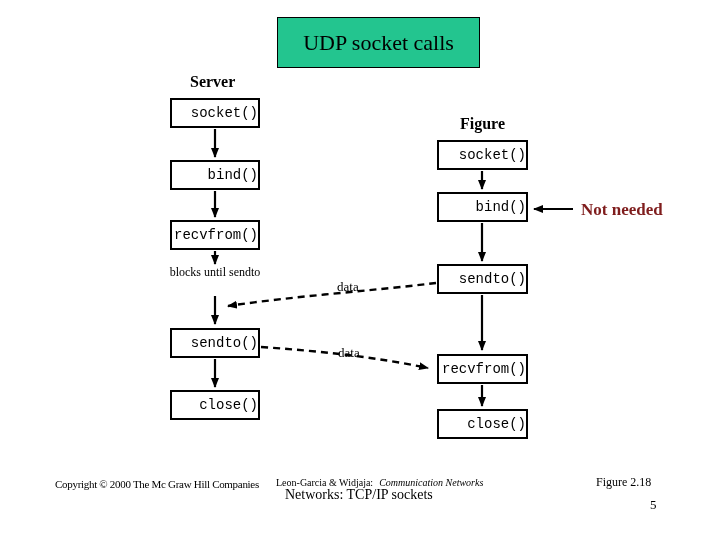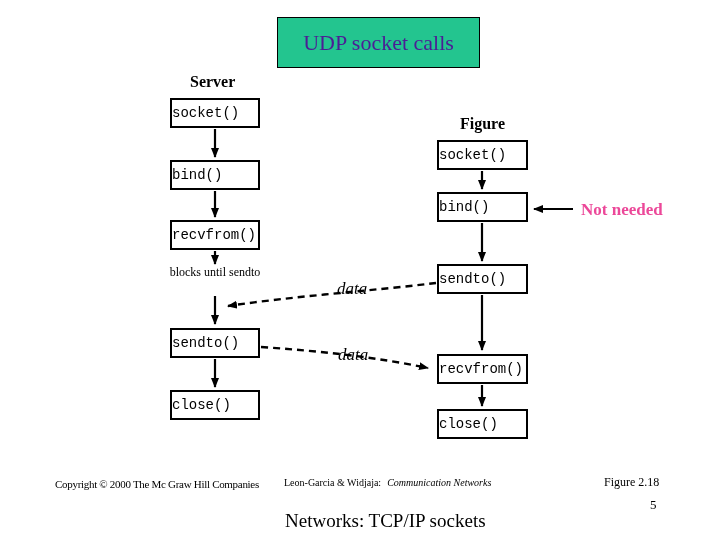--- a/index.html
+++ b/index.html
@@ -6,53 +6,53 @@
   .slide{
     position:relative;width:720px;height:540px;background:#ffffff;overflow:hidden;
     font-family:"Liberation Serif",serif;color:#000;
   }
   
   .title-box{
     position:absolute;left:277px;top:17px;width:203px;height:51px;
     background:#23C58F;border:1.5px solid #000;box-sizing:border-box;
     display:flex;align-items:center;justify-content:center;
   }
-  .title-box span{font-size:22px;color:#4c1d95;}
+  .title-box span{font-size:22px;color:#000000;}
   
   .col-label{position:absolute;font-size:16px;font-weight:bold;}
   .lbl-server{left:190px;top:73px;text-align:right;}
   .lbl-client{left:460px;top:115px;}
   
   .fbox{
     position:absolute;border:2px solid #000;background:#fff;box-sizing:border-box;
-    display:flex;align-items:center;justify-content:flex-start;
+    display:flex;align-items:center;justify-content:flex-end;
     font-family:"Liberation Mono",monospace;font-size:14px;white-space:nowrap;
   }
   .sbox{left:170px;width:90px;height:30px;}
   .cbox{left:437px;width:91px;height:30px;}
   
   .blocks-note{
     position:absolute;left:145px;top:266px;width:140px;text-align:center;
     font-size:12px;line-height:13px;
   }
-  .data-label{position:absolute;font-size:17px;font-style:italic;}
+  .data-label{position:absolute;font-size:13px;}
   .data1{left:337px;top:279px;}
   .data2{left:338px;top:345px;}
   .not-needed{
     position:absolute;left:581px;top:200px;font-size:17px;font-weight:bold;color:#B22222;
     white-space:nowrap;
   }
   
   .arrows{position:absolute;left:0;top:0;width:720px;height:540px;pointer-events:none;}
   
   .footer-copyright{position:absolute;left:55px;top:478px;font-size:11px;letter-spacing:-0.3px;white-space:nowrap;}
-  .footer-attrib{position:absolute;left:276px;top:477px;font-size:10px;white-space:nowrap;margin-left:8px;}
+  .footer-attrib{position:absolute;left:276px;top:477px;font-size:10px;white-space:nowrap;}
   .footer-attrib .book{font-style:italic;margin-left:6px;}
-  .footer-figure{position:absolute;left:596px;top:475px;font-size:12px;white-space:nowrap;margin-left:8px;}
-  .footer-course{position:absolute;left:285px;top:510px;font-size:19px;white-space:nowrap;}
+  .footer-figure{position:absolute;left:596px;top:475px;font-size:12px;white-space:nowrap;}
+  .footer-course{position:absolute;left:285px;top:487px;font-size:14px;white-space:nowrap;}
   .footer-page{position:absolute;left:650px;top:497px;font-size:13px;}
 </style>
 </head>
 <body>
 
 <div class="slide">
 
   <div class="title-box" style="background: rgb(35, 197, 143);">
     <span>UDP socket calls</span>
   </div>
@@ -114,21 +114,21 @@
     </div>
   <div class="fbox cbox" style="top:409px">
       <span>close()</span>
     </div>
 
   <div class="blocks-note">
     <div>blocks until sendto</div>
   </div>
   <div class="data-label data1">data</div>
   <div class="data-label data2">data</div>
-  <div class="not-needed" style="color: #ec4899; font-family: Liberation Serif, serif;">Not needed</div>
+  <div class="not-needed" style="color: #7f1d1d; font-family: Liberation Serif, serif;">Not needed</div>
 
   <div class="footer-copyright">Copyright © 2000 The Mc Graw Hill Companies</div>
   <div class="footer-attrib">
     <span>Leon-Garcia &amp; Widjaja:</span><span class="book">Communication Networks</span>
   </div>
   <div class="footer-figure">Figure 2.18</div>
   <div class="footer-course">Networks: TCP/IP sockets</div>
   <div class="footer-page">5</div>
 
 </div>

